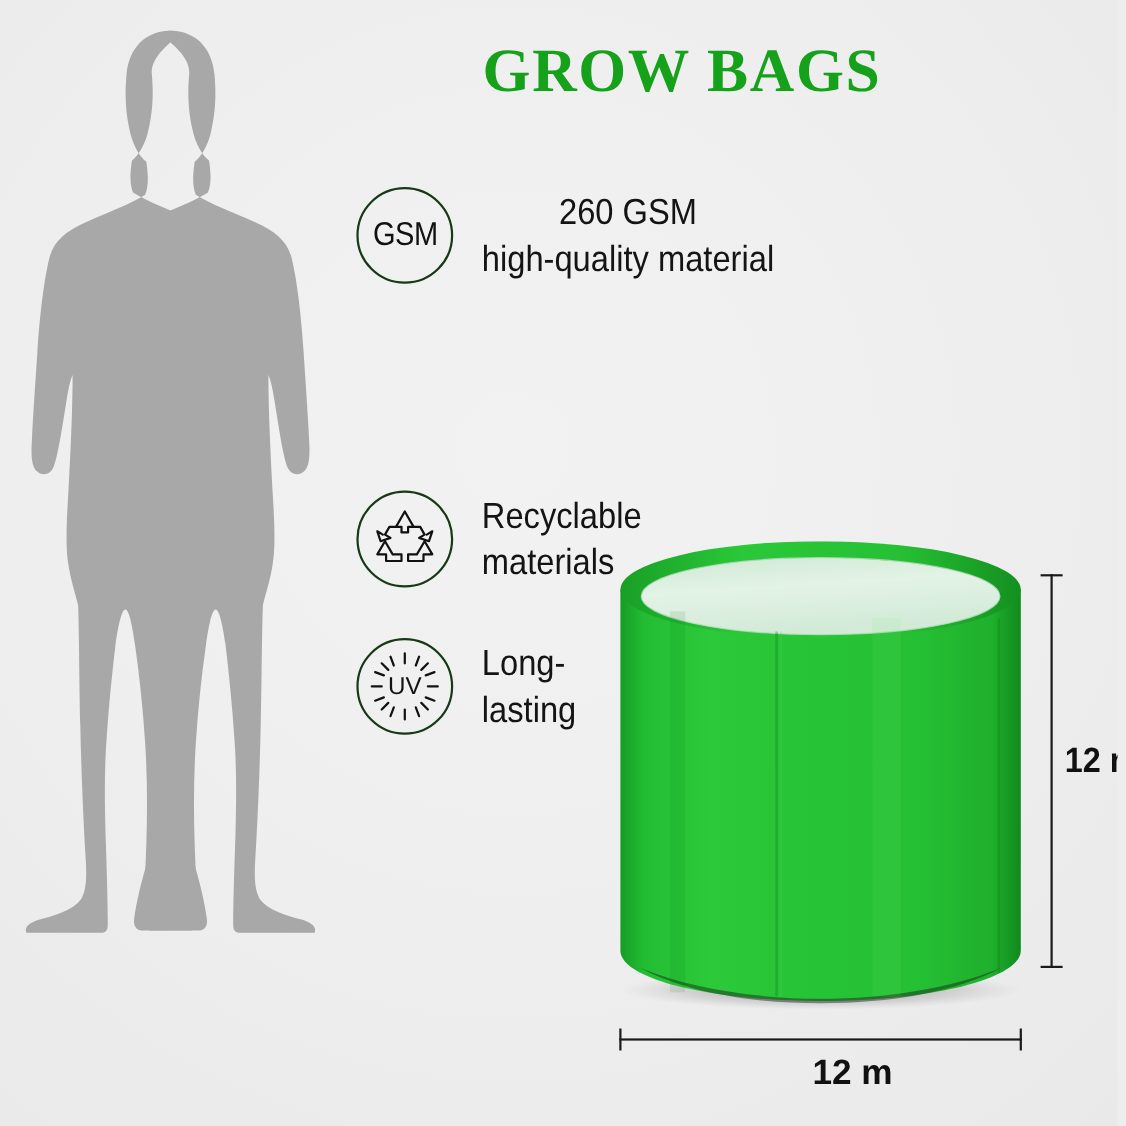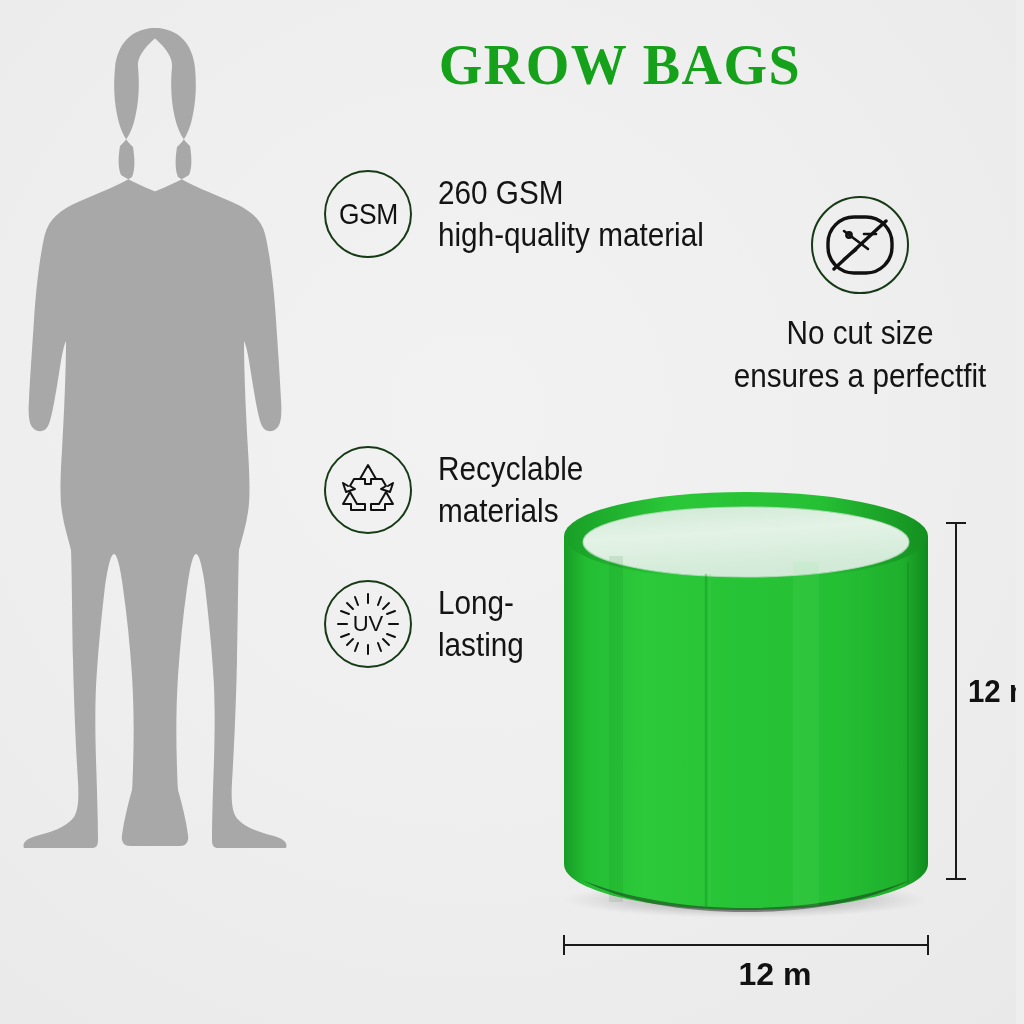--- a/index.html
+++ b/index.html
@@ -75,21 +75,21 @@
     margin-left: 26px;
     font-family: "Liberation Sans Narrow", "Liberation Sans", sans-serif;
     font-size: 33px;
     line-height: 1.28;
     color: #141414;
     transform: scaleX(0.9);
     transform-origin: left center;
     white-space: pre-line;
   }
 
-  #feature-0 { left: 324px; top: 170px; }
+  #feature-0 { left: 324px; top: 170px; text-align: center; }
   #feature-1 { left: 324px; top: 308px; }
   #feature-2 { left: 324px; top: 446px; }
   #feature-3 { left: 324px; top: 580px; }
 
   
   .callout {
     position: absolute;
     left: 700px;
     top: 196px;
     width: 320px;
@@ -353,38 +353,20 @@
           <path d="M38,17 L44,17 L48,24 L43,27 L52,30 L55,21 L50,24"></path>
           <path d="M12,30 L5,42 L13,42 L13,48 L27,48 L27,42 L19,42 Z"></path>
           <path d="M48,30 L55,42 L47,42 L47,48 L33,48 L33,42 L41,42 Z"></path>
         </g>
       </svg>
     </div>
     <div class="feat-label">Recyclable
 materials</div>
   </div>
 
-  <div class="callout">
-    <div class="callout-circle">
-      <svg width="72" height="64" viewBox="0 0 72 64">
-        <g fill="none" stroke="#111" stroke-width="3.4" stroke-linecap="round" stroke-linejoin="round">
-          <rect x="4" y="4" width="64" height="56" rx="26" ry="26"></rect>
-          <line x1="10" y1="56" x2="62" y2="8"></line>
-        </g>
-        <g fill="none" stroke="#111" stroke-width="2.6" stroke-linecap="round" stroke-linejoin="round">
-          <line x1="20" y1="18" x2="44" y2="36"></line>
-          <line x1="20" y1="46" x2="32" y2="37"></line>
-          <circle cx="25" cy="22" r="2.6"></circle>
-          <path d="M40,21 L52,21"></path>
-        </g>
-      </svg>
-    </div>
-    <div class="callout-text">No cut size
-ensures a perfectfit</div>
-  </div>
 
   <svg class="bag" viewBox="0 0 380 425">
     <defs>
       <linearGradient id="bodyGrad" x1="0" y1="0" x2="1" y2="0">
         <stop offset="0%" stop-color="#179c25"></stop>
         <stop offset="6%" stop-color="#23bd33"></stop>
         <stop offset="22%" stop-color="#2cc93a"></stop>
         <stop offset="48%" stop-color="#27c336"></stop>
         <stop offset="75%" stop-color="#25bf34"></stop>
         <stop offset="93%" stop-color="#1faf2c"></stop>

